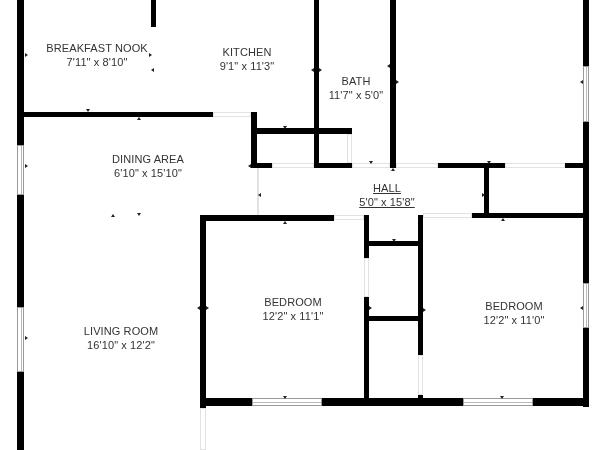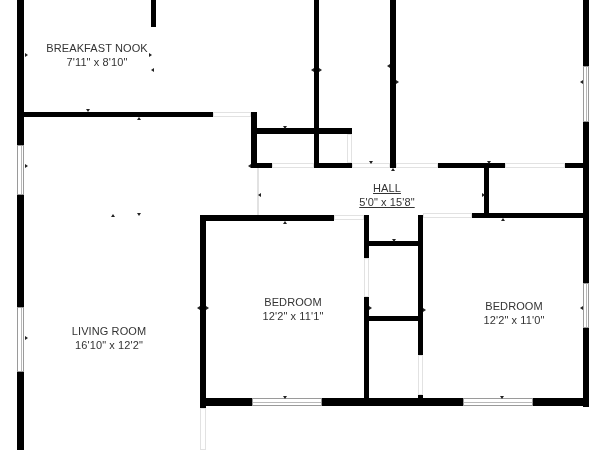--- a/index.html
+++ b/index.html
@@ -113,25 +113,37 @@
   <div class="tick right" style="left:423px;top:308px;"></div>
   <div class="tick left" style="left:580px;top:306px;"></div>
   <div class="tick right" style="left:25px;top:336px;"></div>
   <div class="tick down" style="left:283px;top:396px;"></div>
   <div class="tick down" style="left:500px;top:396px;"></div>
 
   <div class="label" style="left:97px;top:41px;">
     <span>BREAKFAST NOOK</span>
     <span class="dim">7'11" x 8'10"</span>
   </div>
+  <div class="label" style="left:247px;top:45px;">
+    <span>KITCHEN</span>
+    <span class="dim">9'1" x 11'3"</span>
+  </div>
+  <div class="label" style="left:356px;top:74px;">
+    <span>BATH</span>
+    <span class="dim">11'7" x 5'0"</span>
+  </div>
+  <div class="label" style="left:148px;top:152px;">
+    <span>DINING AREA</span>
+    <span class="dim">6'10" x 15'10"</span>
+  </div>
   <div class="label" style="left:387px;top:181px;text-decoration:underline;">
     <span>HALL</span>
     <span class="dim">5'0" x 15'8"</span>
   </div>
-  <div class="label" style="left:109px;top:324px;">
+  <div class="label" style="left:121px;top:324px;">
     <span>LIVING ROOM</span>
     <span class="dim">16'10" x 12'2"</span>
   </div>
   <div class="label" style="left:293px;top:295px;">
     <span>BEDROOM</span>
     <span class="dim">12'2" x 11'1"</span>
   </div>
   <div class="label" style="left:514px;top:299px;">
     <span>BEDROOM</span>
     <span class="dim">12'2" x 11'0"</span>

